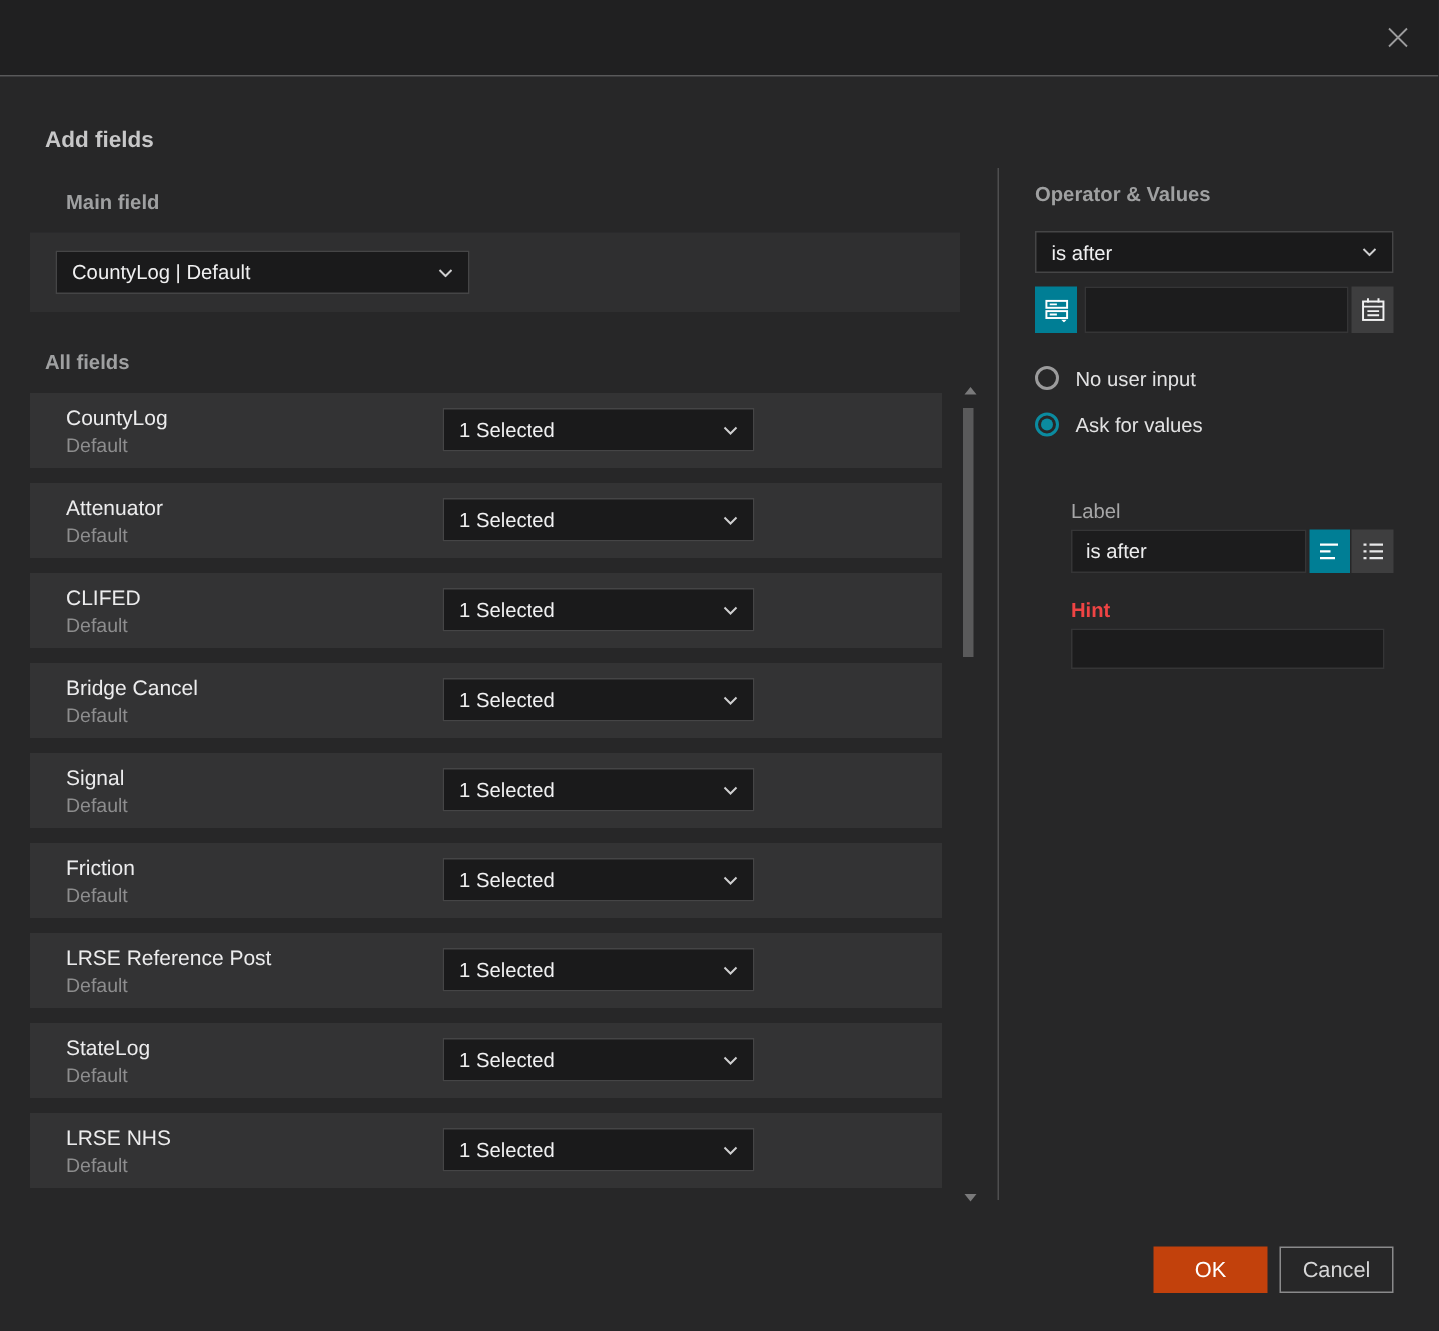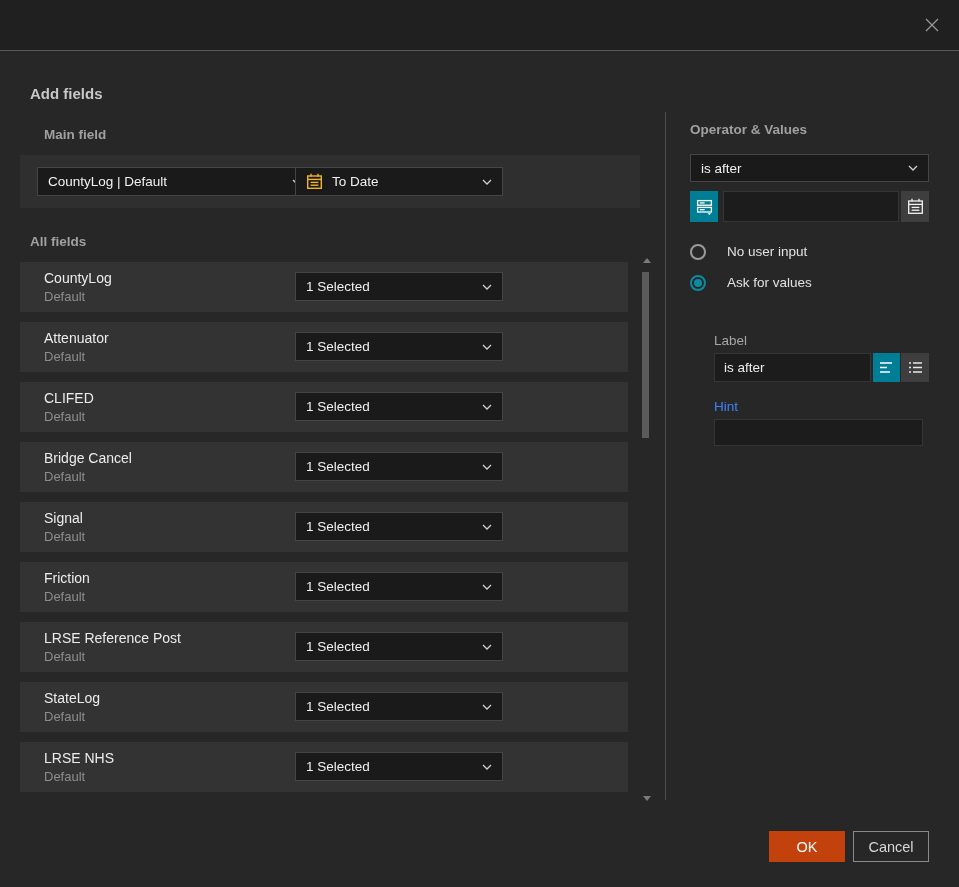--- a/index.html
+++ b/index.html
@@ -52,21 +52,21 @@
 
   .sq-btn { position: absolute; display: flex; align-items: center; justify-content: center; cursor: pointer; }
   .teal-btn { background: #007e95; }
   .gray-btn { background: #3e3e3f; }
 
   .tinput { position: absolute; background: #1c1c1d; border: 1px solid #353536;
     color: #ededee; font-size: 13.5px; padding: 0 9px;
     font-family: "Liberation Sans", "DejaVu Sans", sans-serif; outline: none; }
 
   
-  .radio-row { position: absolute; left: 690px; display: flex; align-items: flex-start; gap: 21px; cursor: pointer; }
+  .radio-row { position: absolute; left: 690px; display: flex; align-items: center; gap: 11px; cursor: pointer; }
   .radio { width: 16px; height: 16px; border-radius: 50%; border: 2px solid #9b9b9c; background: transparent; flex: 0 0 auto; }
   .radio.sel { border-color: #0b8ba0; position: relative; }
   .radio.sel::after { content: ""; position: absolute; left: 2px; top: 2px; width: 8px; height: 8px;
     border-radius: 50%; background: #0b8ba0; }
   .radio-label { font-size: 13.5px; color: #e2e2e3; }
 
   .choose-btn { position: absolute; left: 714px; top: 304px; width: 215px; height: 25px;
     background: #007e95; color: #ffffff; font-size: 13.5px; border: none; cursor: pointer;
     display: flex; align-items: center; justify-content: center;
     font-family: "Liberation Sans", "DejaVu Sans", sans-serif; }
@@ -96,36 +96,20 @@
 
   <div class="band"></div>
 
   <div class="select" style="left:37px; top:167px; width:276px; height:29px;">
     <span class="stext">CountyLog | Default</span>
     <svg class="chev" width="10" height="6" viewBox="0 0 10 6">
       <path d="M1 1 L5 5 L9 1" fill="none" stroke="#cfcfd0" stroke-width="1.3"></path>
     </svg>
   </div>
 
-  <div class="select" style="left:295px; top:167px; width:208px; height:29px;">
-    <svg style="margin-right:9px; flex:0 0 auto;" width="17" height="17" viewBox="0 0 17 17">
-      <g fill="none" stroke="#f2b32a" stroke-width="1.4">
-        <rect x="1.7" y="3" width="13.6" height="12.3"></rect>
-        <line x1="1.7" y1="6.4" x2="15.3" y2="6.4"></line>
-        <line x1="5" y1="0.8" x2="5" y2="3.6"></line>
-        <line x1="12" y1="0.8" x2="12" y2="3.6"></line>
-        <line x1="4.6" y1="9.4" x2="12.4" y2="9.4"></line>
-        <line x1="4.6" y1="12.2" x2="12.4" y2="12.2"></line>
-      </g>
-    </svg>
-    <span class="stext">To Date</span>
-    <svg class="chev" width="10" height="6" viewBox="0 0 10 6">
-      <path d="M1 1 L5 5 L9 1" fill="none" stroke="#cfcfd0" stroke-width="1.3"></path>
-    </svg>
-  </div>
 
   <div class="sec-label" style="left:30px; top:234px;">All fields</div>
 
   <div class="list" id="fields-list">
     <div class="frow">
       <div class="fname">CountyLog</div>
       <div class="fsub">Default</div>
       <div class="select">
         <span class="stext">1 Selected</span>
         <svg class="chev" width="10" height="6" viewBox="0 0 10 6">
@@ -298,20 +282,20 @@
         <line x1="1" y1="2" x2="3" y2="2"></line>
         <line x1="5" y1="2" x2="14" y2="2"></line>
         <line x1="1" y1="6.5" x2="3" y2="6.5"></line>
         <line x1="5" y1="6.5" x2="14" y2="6.5"></line>
         <line x1="1" y1="11" x2="3" y2="11"></line>
         <line x1="5" y1="11" x2="14" y2="11"></line>
       </g>
     </svg>
   </div>
 
-  <div class="sec-label" style="left:714px; top:399px; font-weight:normal; color:#3b82f6;">Hint</div>
+  <div class="sec-label" style="left:714px; top:399px; font-weight:bold; color:#ef4444;">Hint</div>
 
   <input class="tinput" style="left: 714px; top: 419px; width: 209px; height: 27px;" value="">
 
   <button class="btn btn-ok">OK</button>
   <button class="btn btn-cancel">Cancel</button>
 
 </div>
 
 </body></html>

